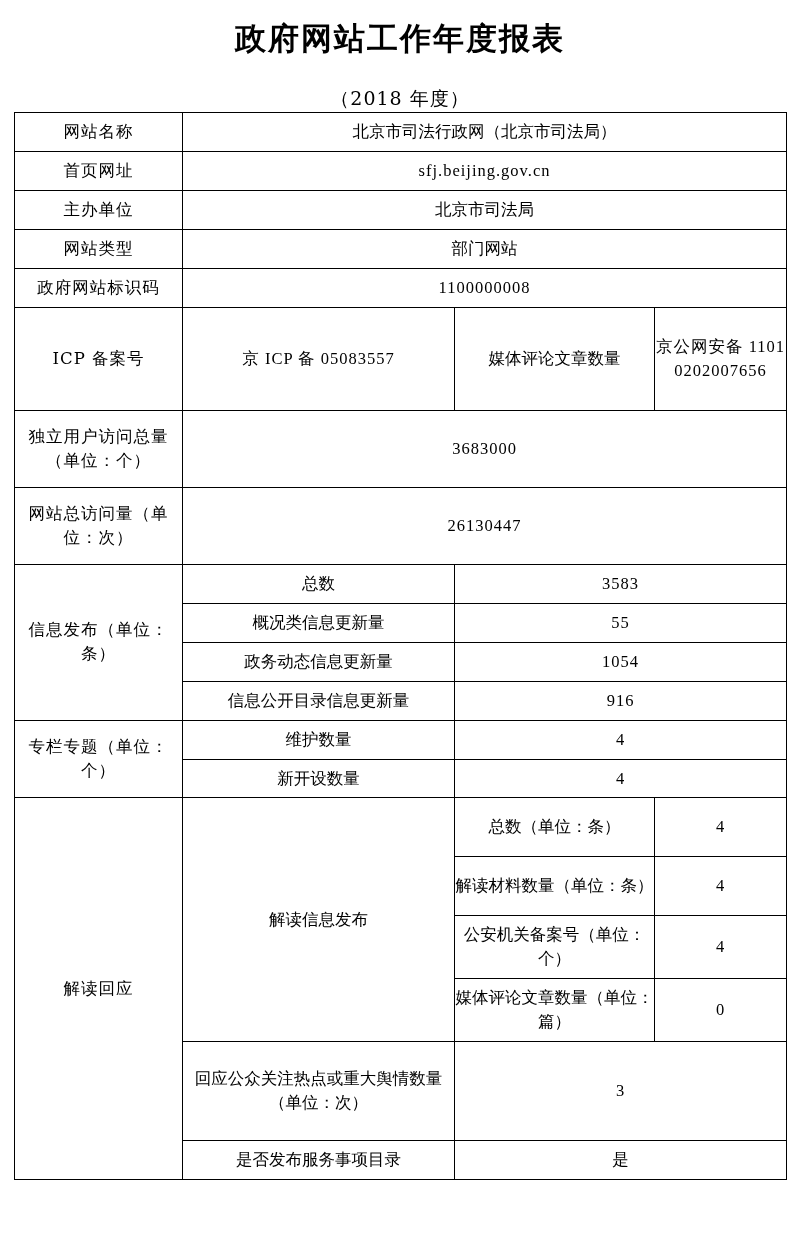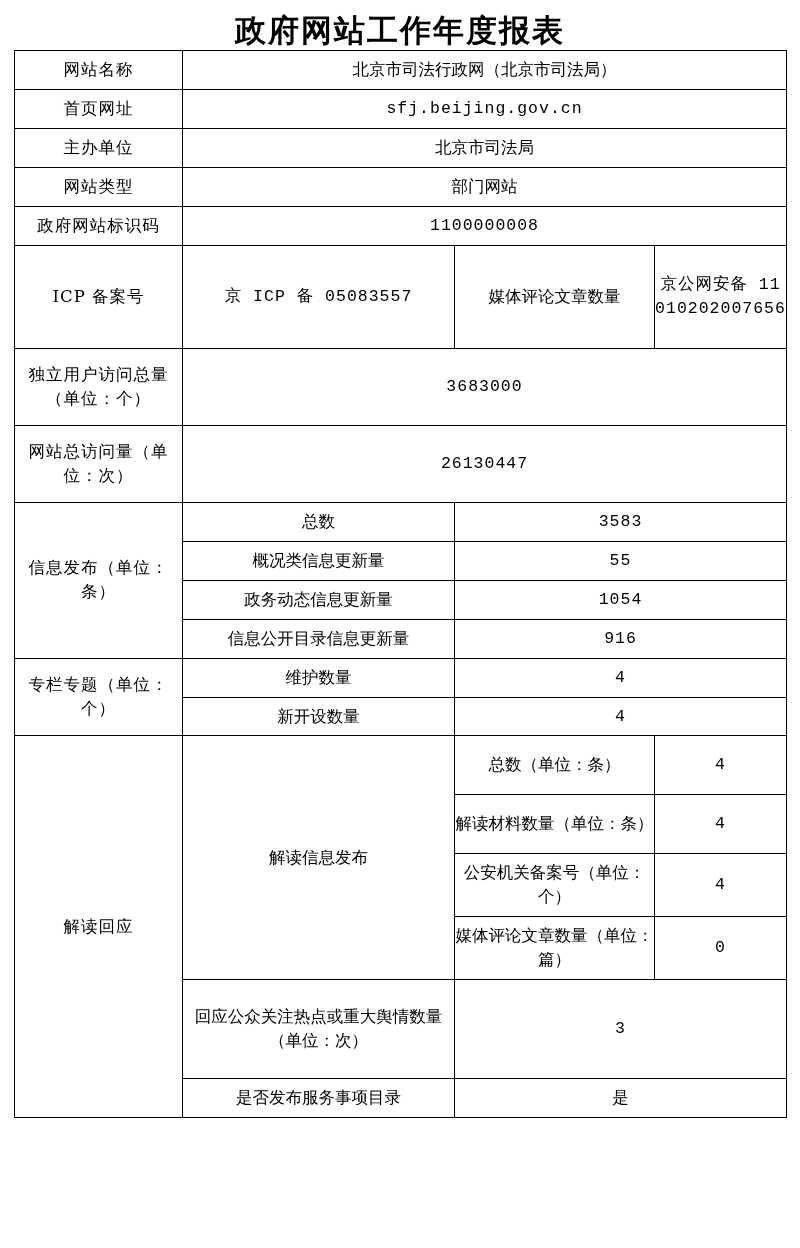--- a/index.html
+++ b/index.html
@@ -19,21 +19,21 @@
     min-height: 1248px;
     position: relative;
     box-sizing: border-box;
     padding: 0 14px;
   }
   .doc-title {
     text-align: center;
     font-size: 31px;
     font-weight: bold;
     letter-spacing: 2px;
-    margin: 10px 0 0 0;
+    margin: 18px 0 0 0;
     line-height: 1.3;
   }
   .doc-subtitle {
     text-align: center;
     font-size: 19px;
     margin: 28px 0 0 0;
     letter-spacing: 1px;
   }
   .reporter-line {
     font-size: 17px;
@@ -51,36 +51,37 @@
     text-align: center;
     vertical-align: middle;
     padding: 7px 0;
     line-height: 1.45;
     word-break: break-all;
   }
   td.label {
     letter-spacing: 1px;
   }
   td.mono {
-    font-family: Liberation Mono, monospace;
+    font-family: Liberation Serif, serif;
     letter-spacing: 1px;
   }
   .two-line {
     line-height: 1.45;
   }
   .cell-pad-tall {
     height: 44px;
   }
 </style>
 </head>
 <body>
 
 <div class="page">
 
   <h1 class="doc-title">政府网站工作年度报表</h1>
+  <div class="doc-subtitle">（2018 年度）</div>
 
   <table class="report">
     <colgroup>
       <col style="width:168px">
       <col style="width:272px">
       <col style="width:200px">
       <col style="width:132px">
     </colgroup>
     <tbody>
       <tr>

